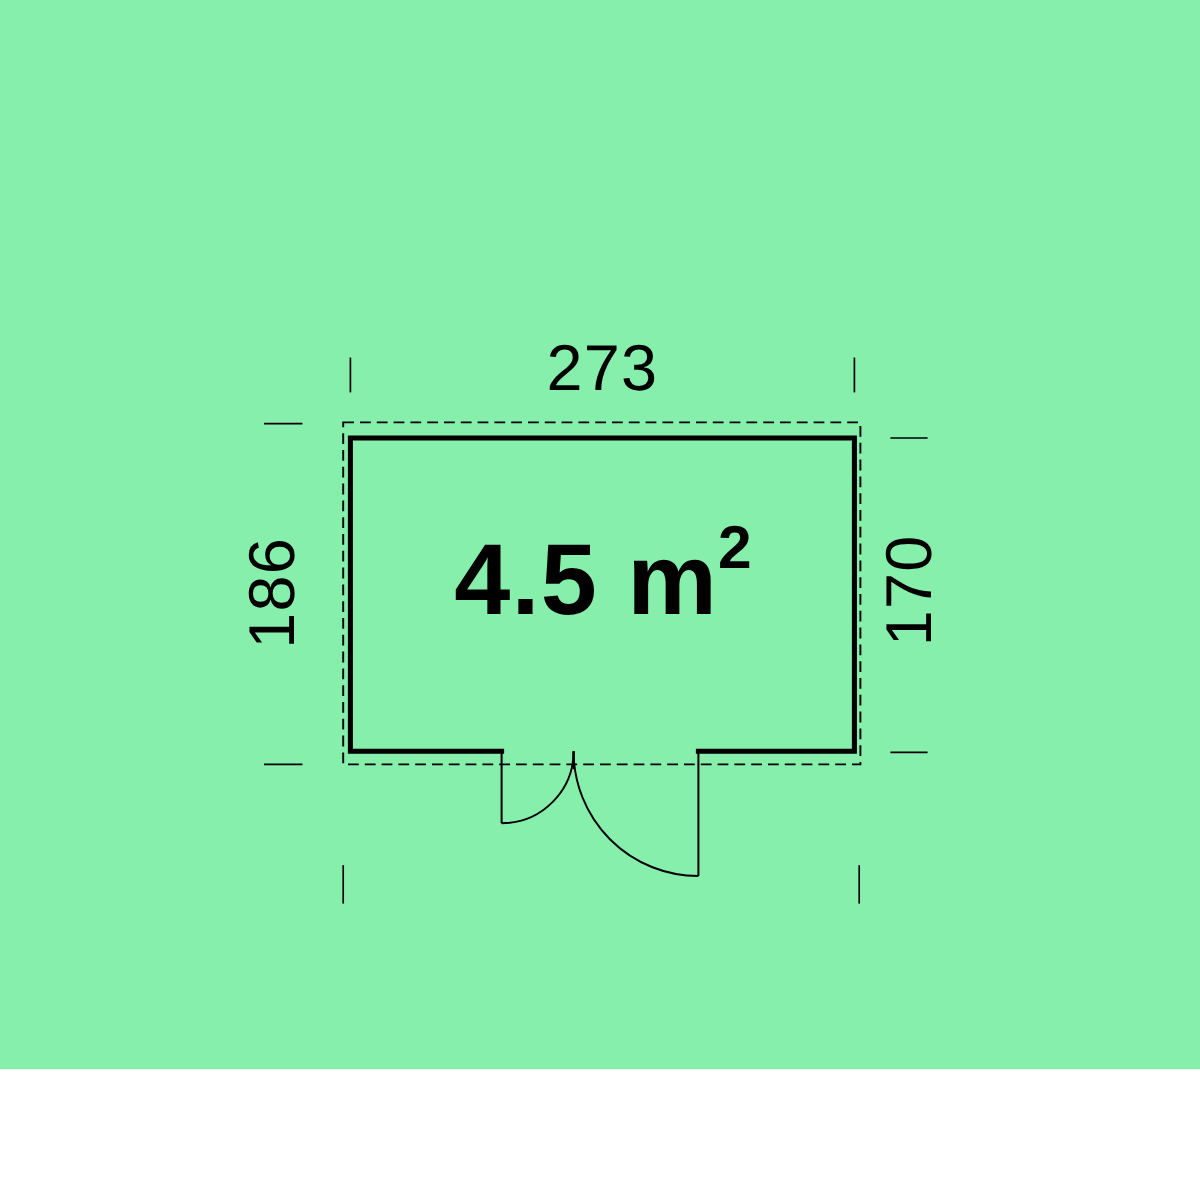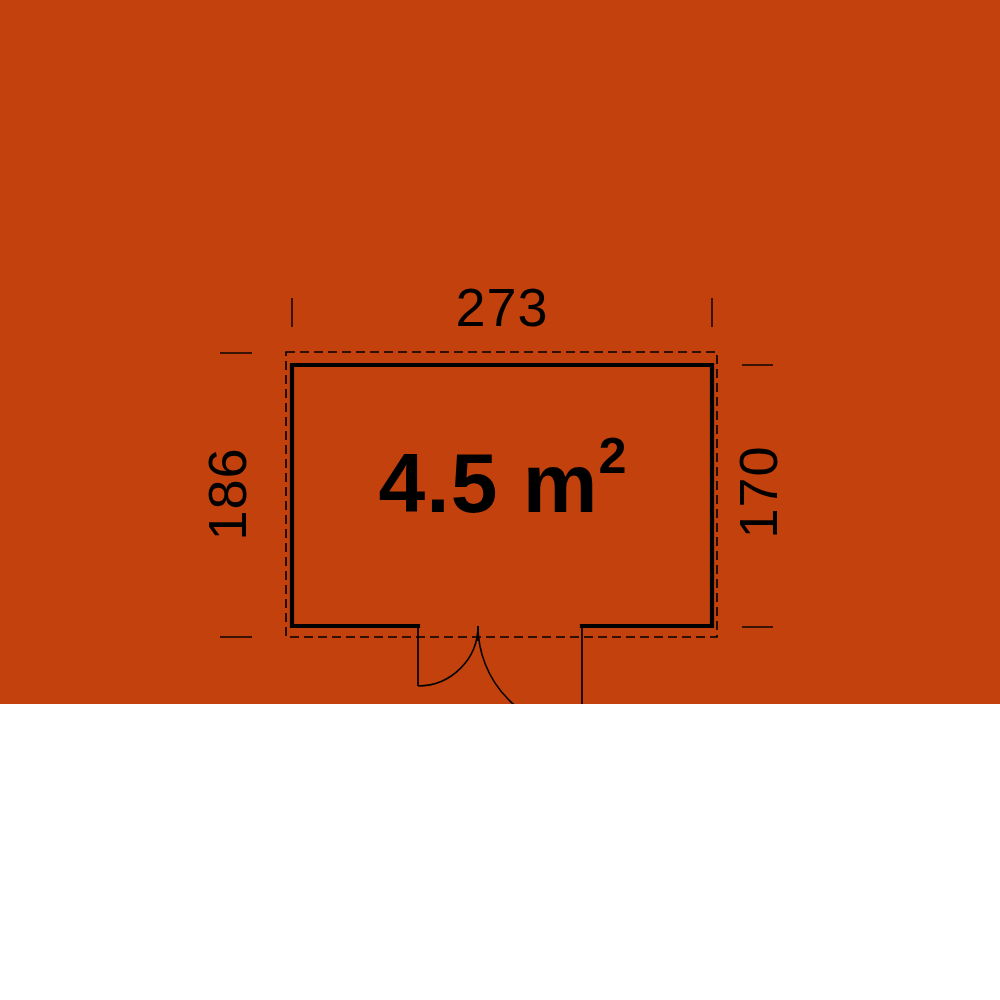--- a/index.html
+++ b/index.html
@@ -6,22 +6,22 @@
     margin: 0;
     padding: 0;
     width: 1000px;
     height: 1000px;
     background: #ffffff;
     font-family: "Liberation Sans", sans-serif;
   }
   .stage {
     position: relative;
     width: 1000px;
-    height: 704px;
-    background: #c2410c;
+    height: 891px;
+    background: #86efac;
     overflow: hidden;
   }
   .plan-svg {
     position: absolute;
     left: 0;
     top: 0;
   }
   .label {
     position: absolute;
     color: #000000;

